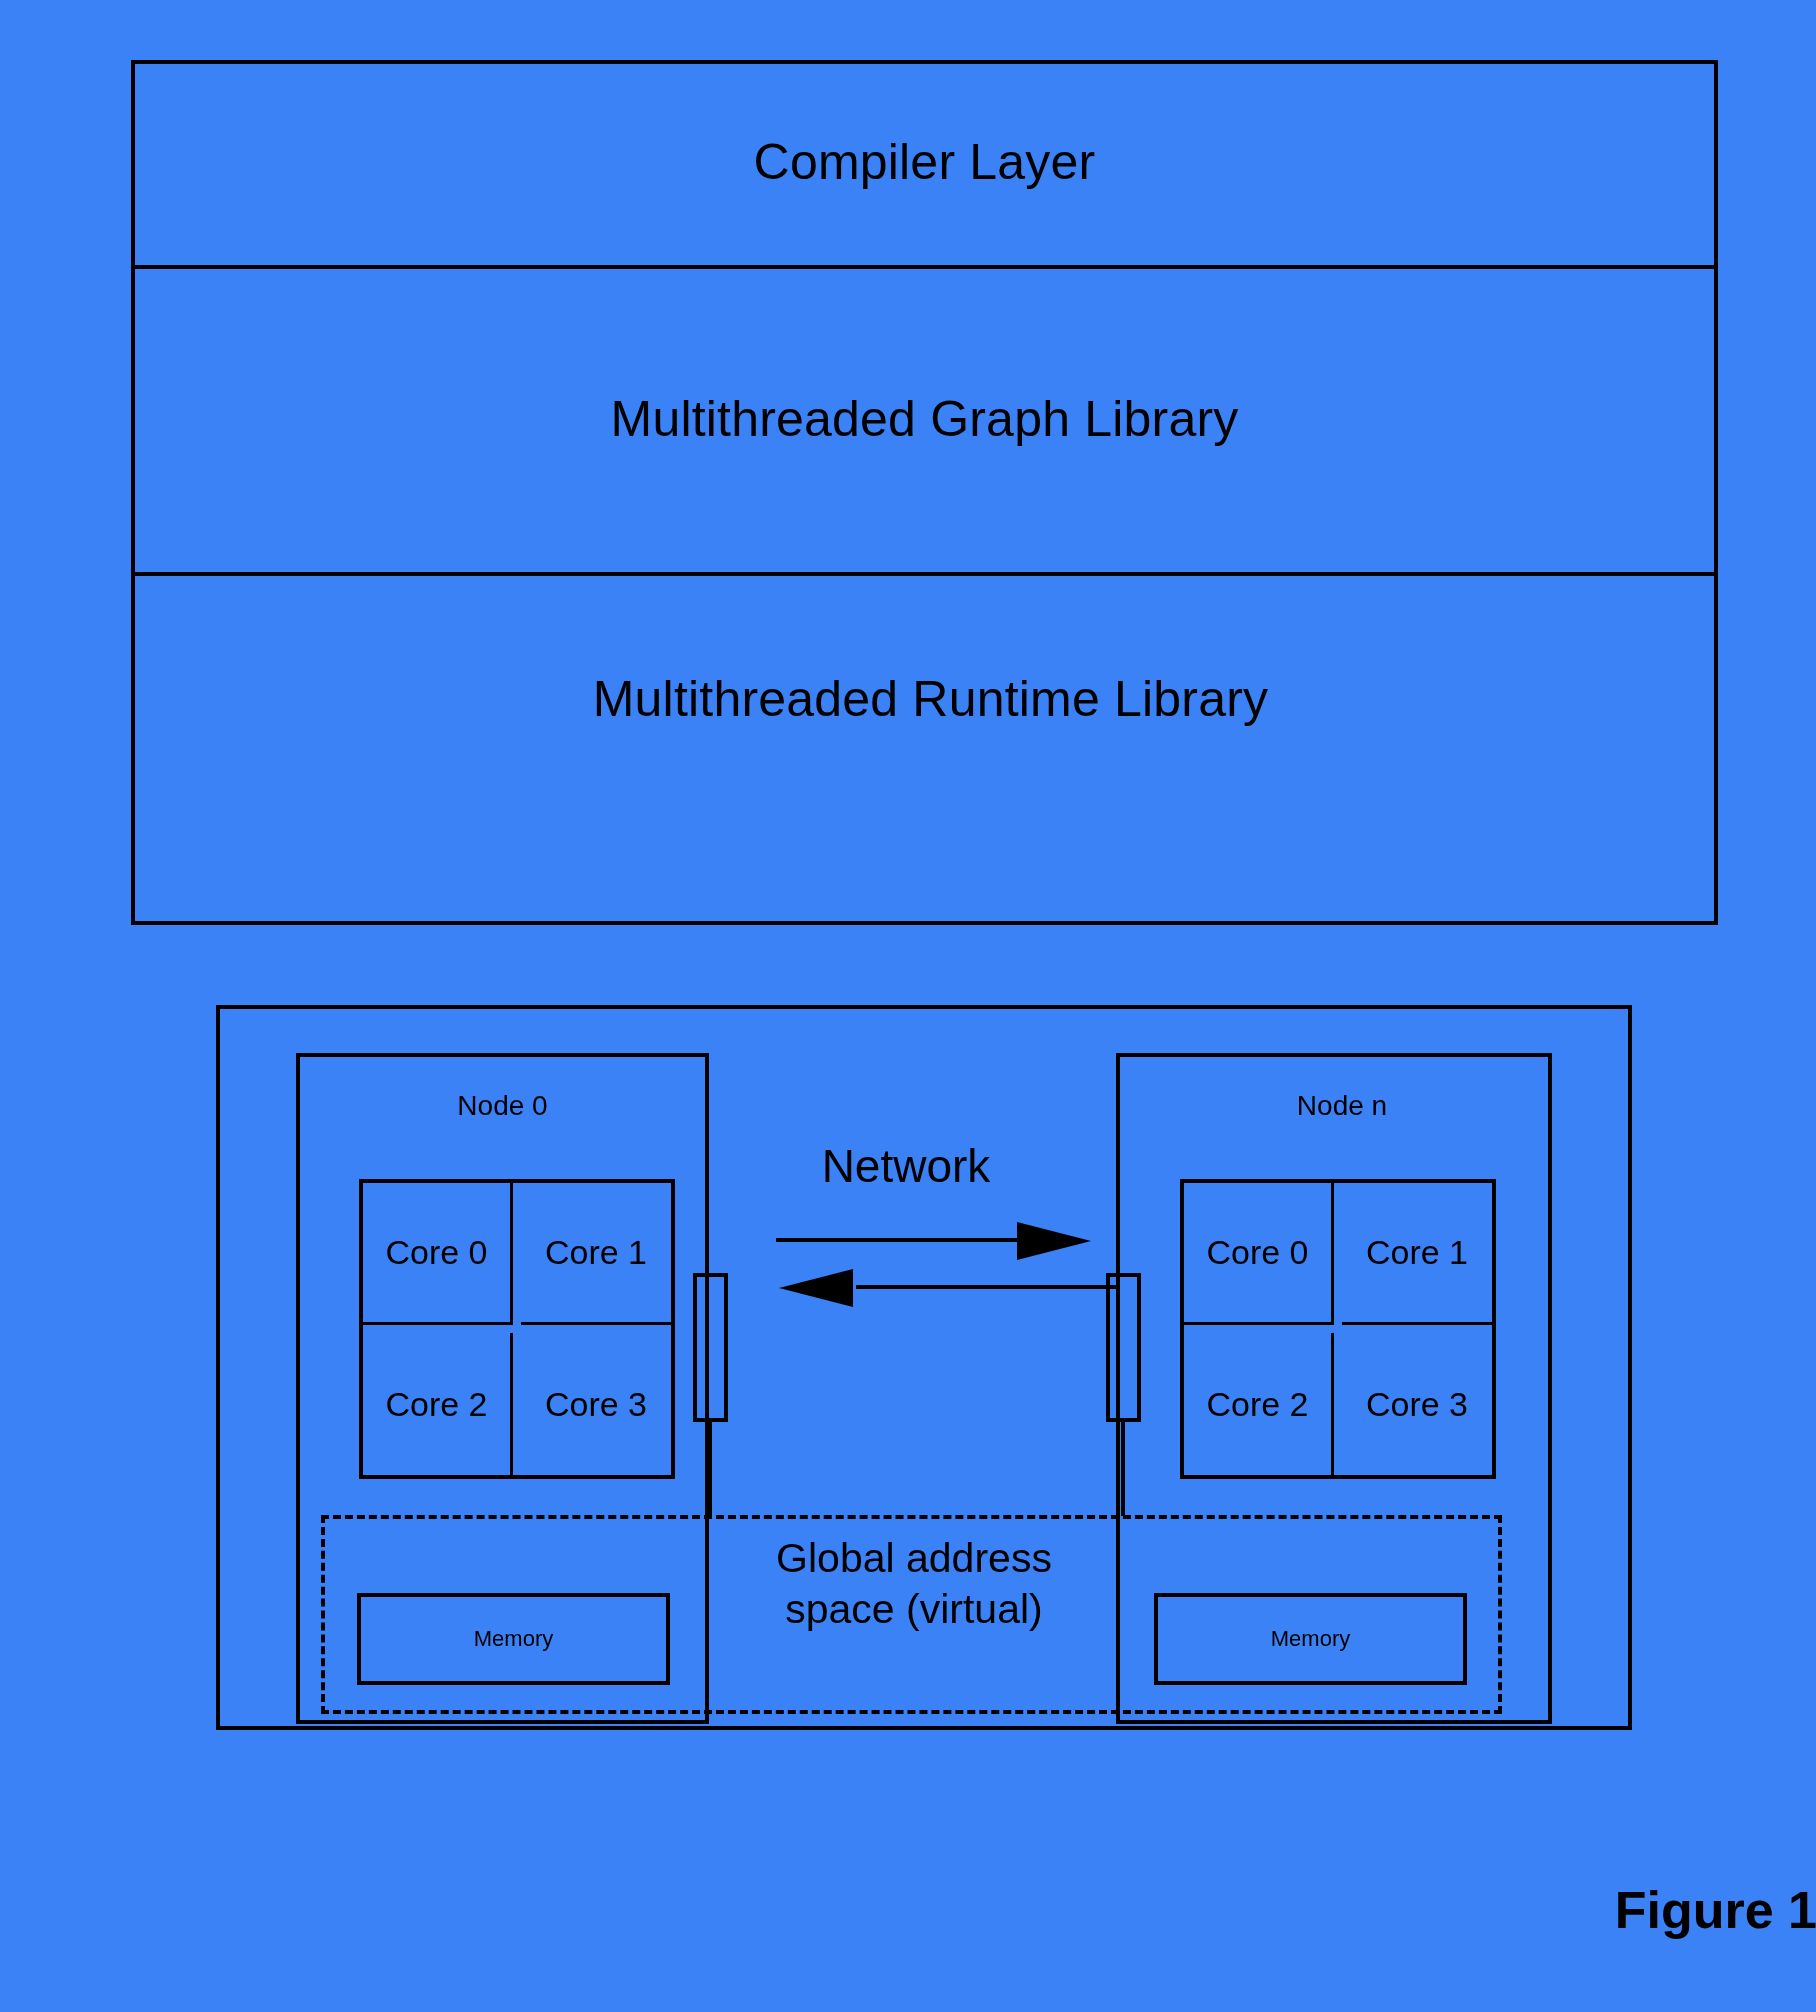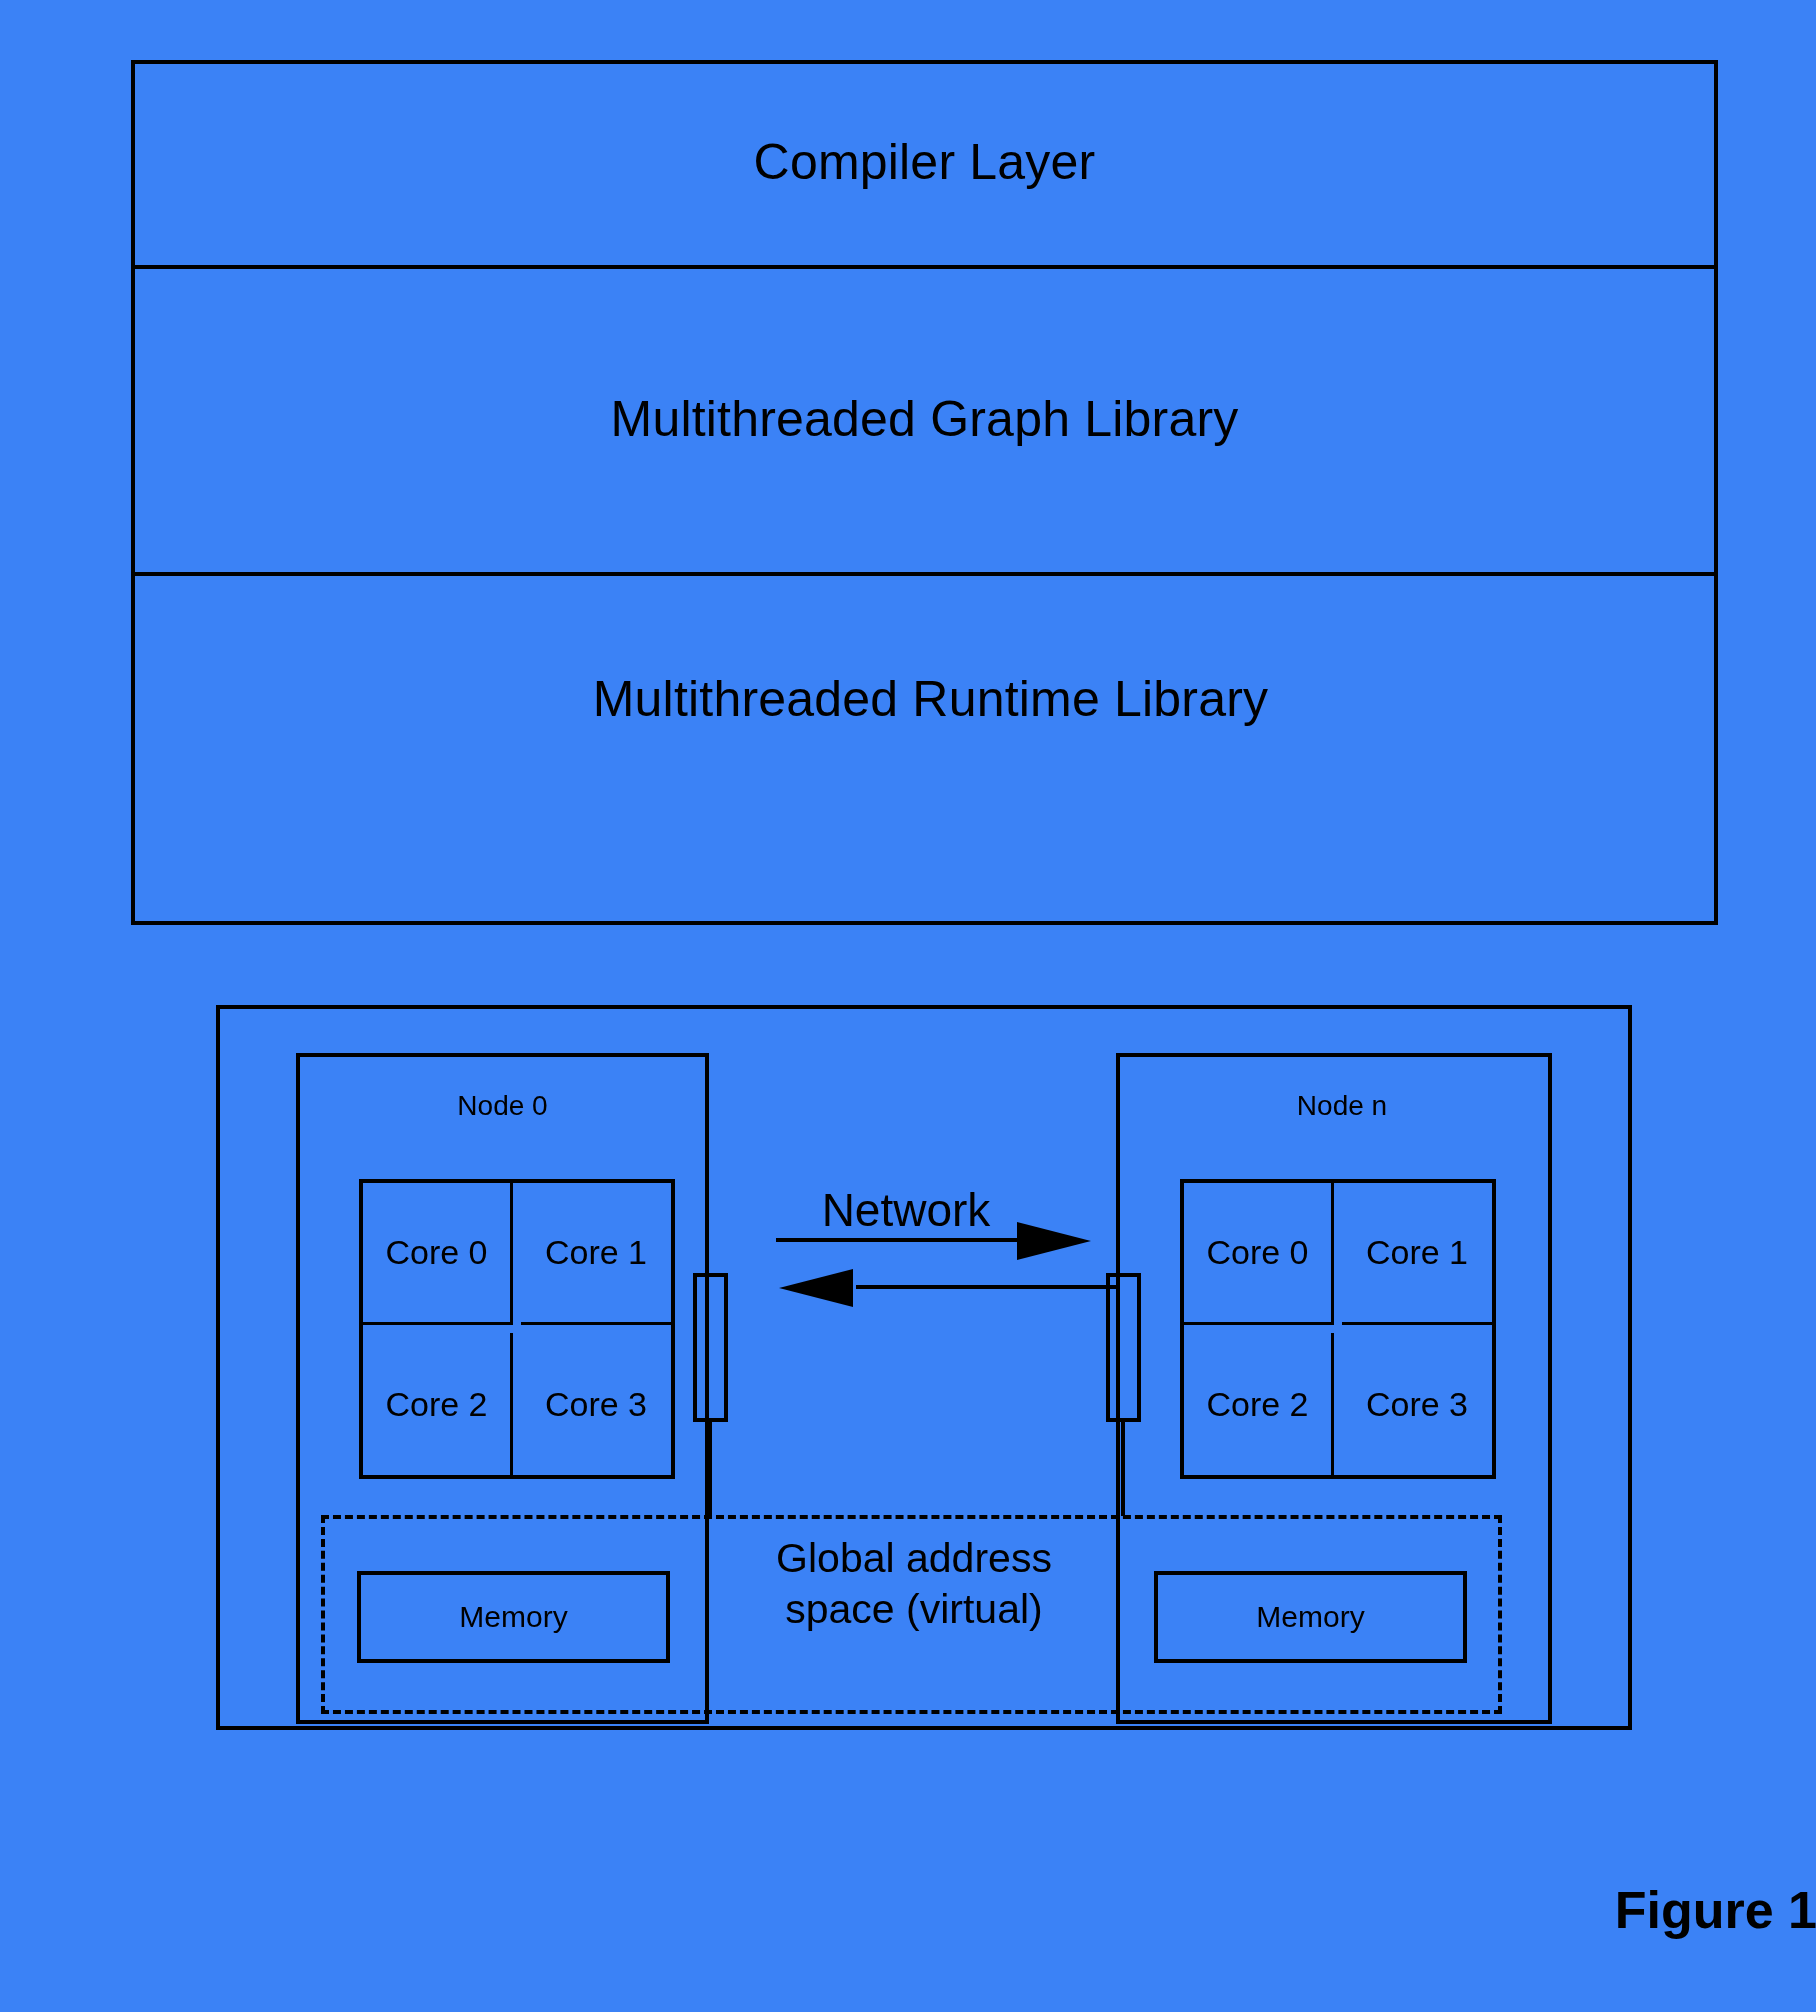--- a/index.html
+++ b/index.html
@@ -137,21 +137,20 @@
     border-bottom: 19.3px solid transparent;
     border-left: 74px solid #000;
   }
   .arrow-head.left {
     border-top: 19.3px solid transparent;
     border-bottom: 19.3px solid transparent;
     border-right: 74px solid #000;
   }
   #network-label {
     font-size: 46px;
-    margin-top: 44px;
   }
 
   
   #gas-box {
     position: absolute;
     box-sizing: border-box;
     left: 321px;
     top: 1515px;
     width: 1181px;
     height: 199px;
@@ -164,21 +163,22 @@
   }
 
   
   .memory-box {
     position: absolute;
     box-sizing: border-box;
     border: 4.2px solid #000;
     display: flex;
     align-items: center;
     justify-content: center;
-    font-size: 30px;
+    font-size: 22px;
+    margin-top: 22px;
   }
   #node0-memory { left: 357px; top: 1571px; width: 313px; height: 92px; }
   #noden-memory { left: 1154px; top: 1571px; width: 313px; height: 92px; }
 
   
   #figure-caption {
     position: absolute;
     left: 0;
     top: 1880px;
     width: 1817px;

